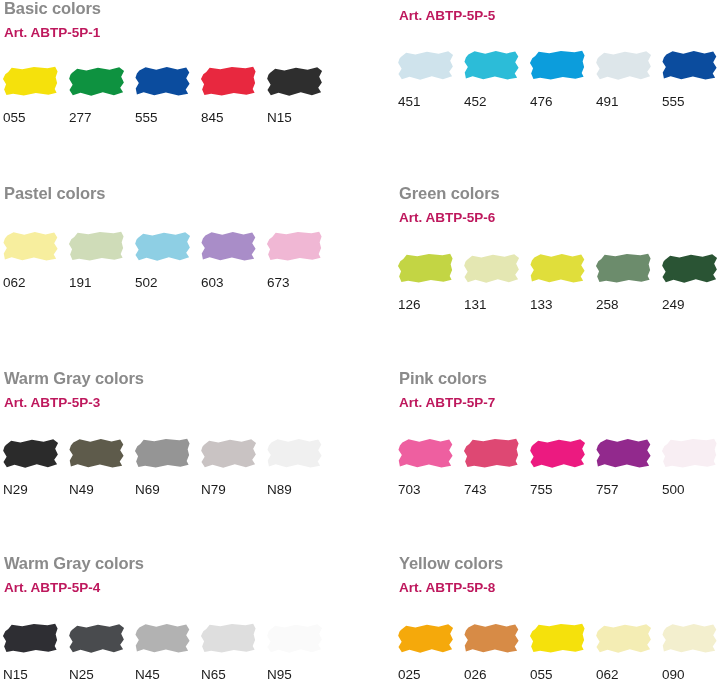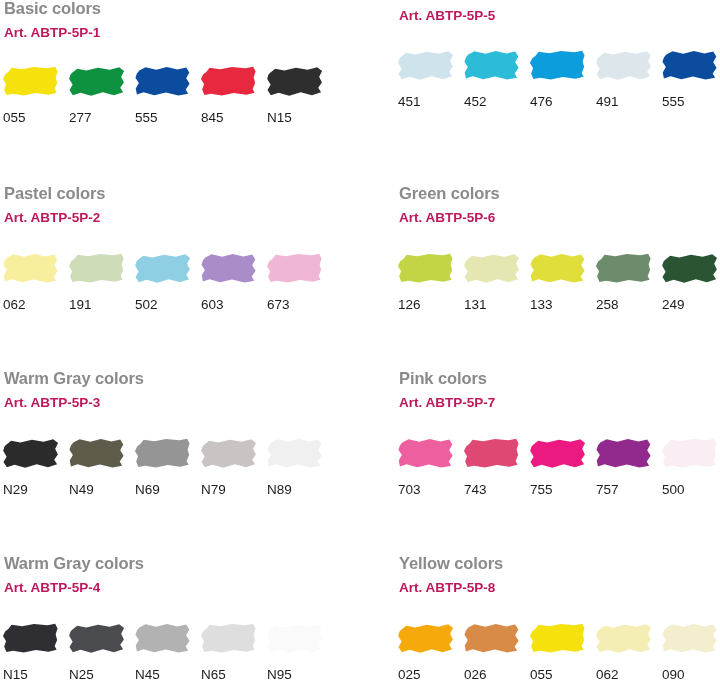--- a/index.html
+++ b/index.html
@@ -177,21 +177,20 @@
             <svg viewBox="0 0 60 38" class="swatch-blob" preserveAspectRatio="none">
               <path d="M5.5,8.0 L12,4.5 L23,7.2 L34,4.2 L45,6.8 L54,4.8 L57.2,10.0 L54.0,16.0 L57.5,22.0 L53.5,28.0 L56.0,32.5 L46,34.2 L33,31.2 L21,34.0 L10,31.0 L3.0,33.2 L1.8,27.0 L5.0,21.0 L1.5,15.5 L3.0,11.0 Z" fill="#0B4C9E"></path>
             </svg>
           </span>
           <div class="swatch-code">555</div>
         </div>
       </div>
     </div>
     <div class="set">
       <div class="set-title">Pastel colors</div>
-      <div class="set-art">Art. ABTP-5P-2</div>
       <div class="swatch-row">
         <div class="swatch-cell">
           <span>
             <svg viewBox="0 0 60 38" class="swatch-blob" preserveAspectRatio="none">
               <path d="M5.5,8.0 L12,4.5 L23,7.2 L34,4.2 L45,6.8 L54,4.8 L57.2,10.0 L54.0,16.0 L57.5,22.0 L53.5,28.0 L56.0,32.5 L46,34.2 L33,31.2 L21,34.0 L10,31.0 L3.0,33.2 L1.8,27.0 L5.0,21.0 L1.5,15.5 L3.0,11.0 Z" fill="#F7EE9E"></path>
             </svg>
           </span>
           <div class="swatch-code">062</div>
         </div>
         <div class="swatch-cell">

